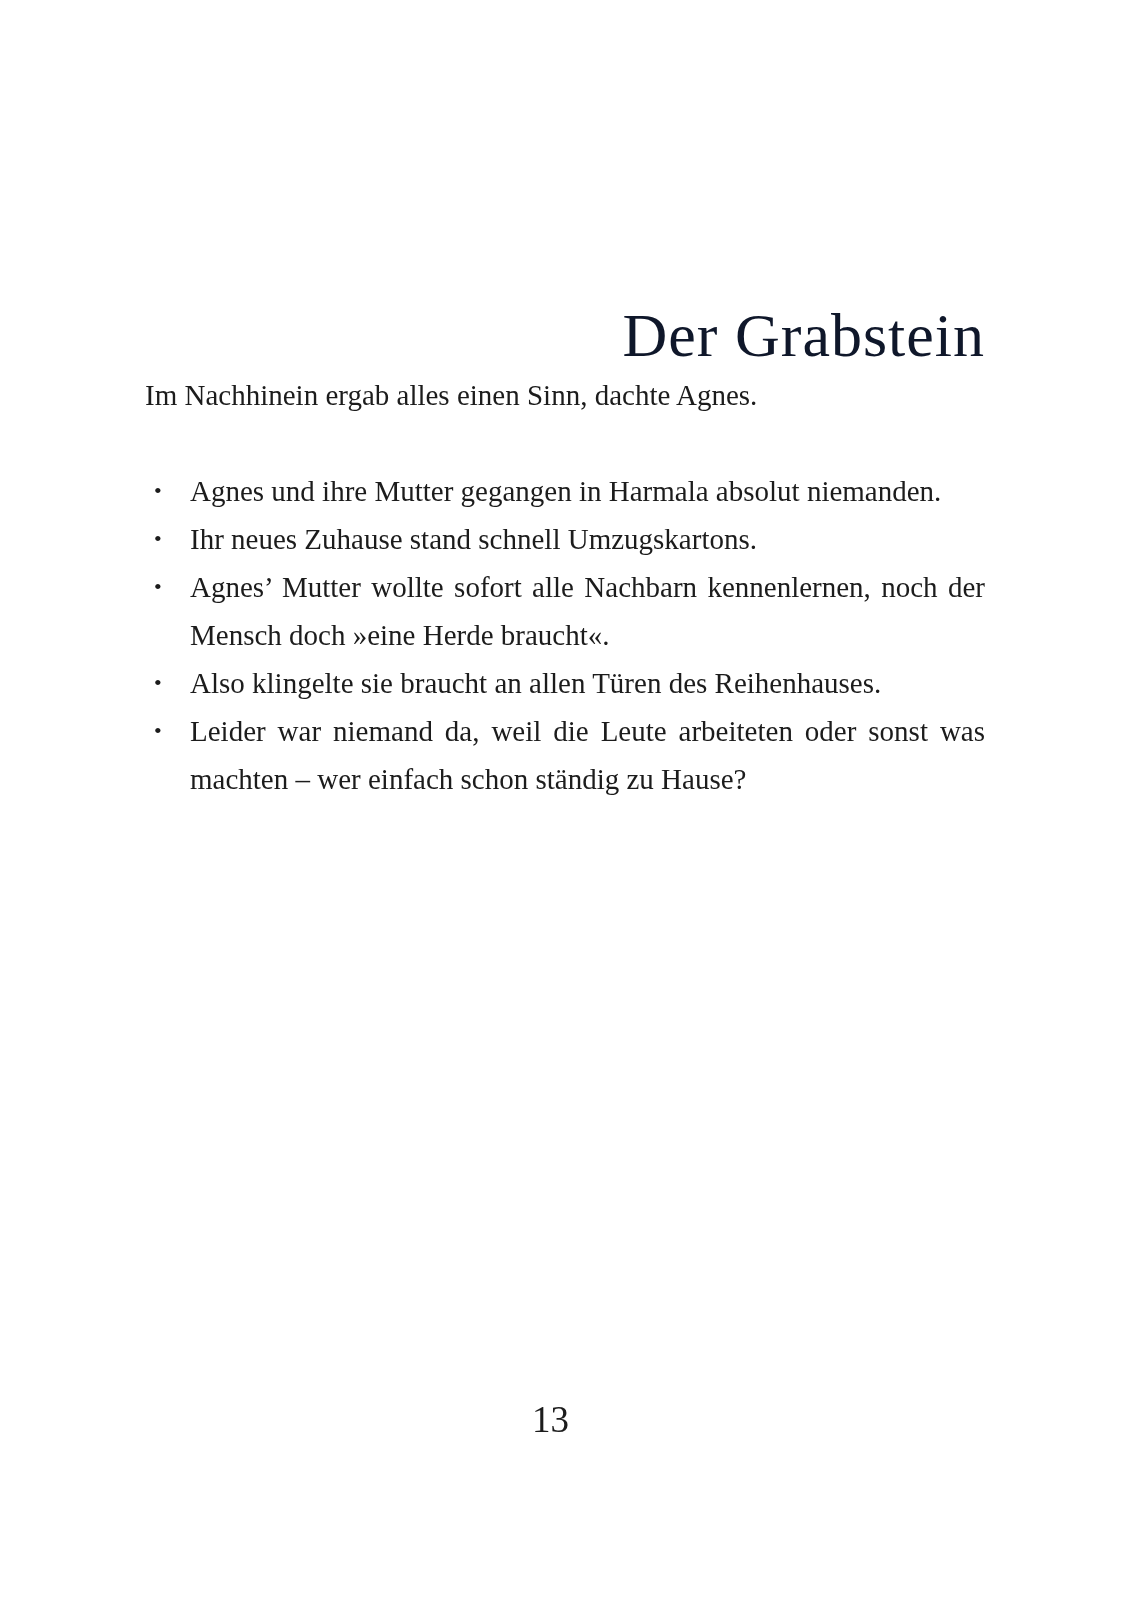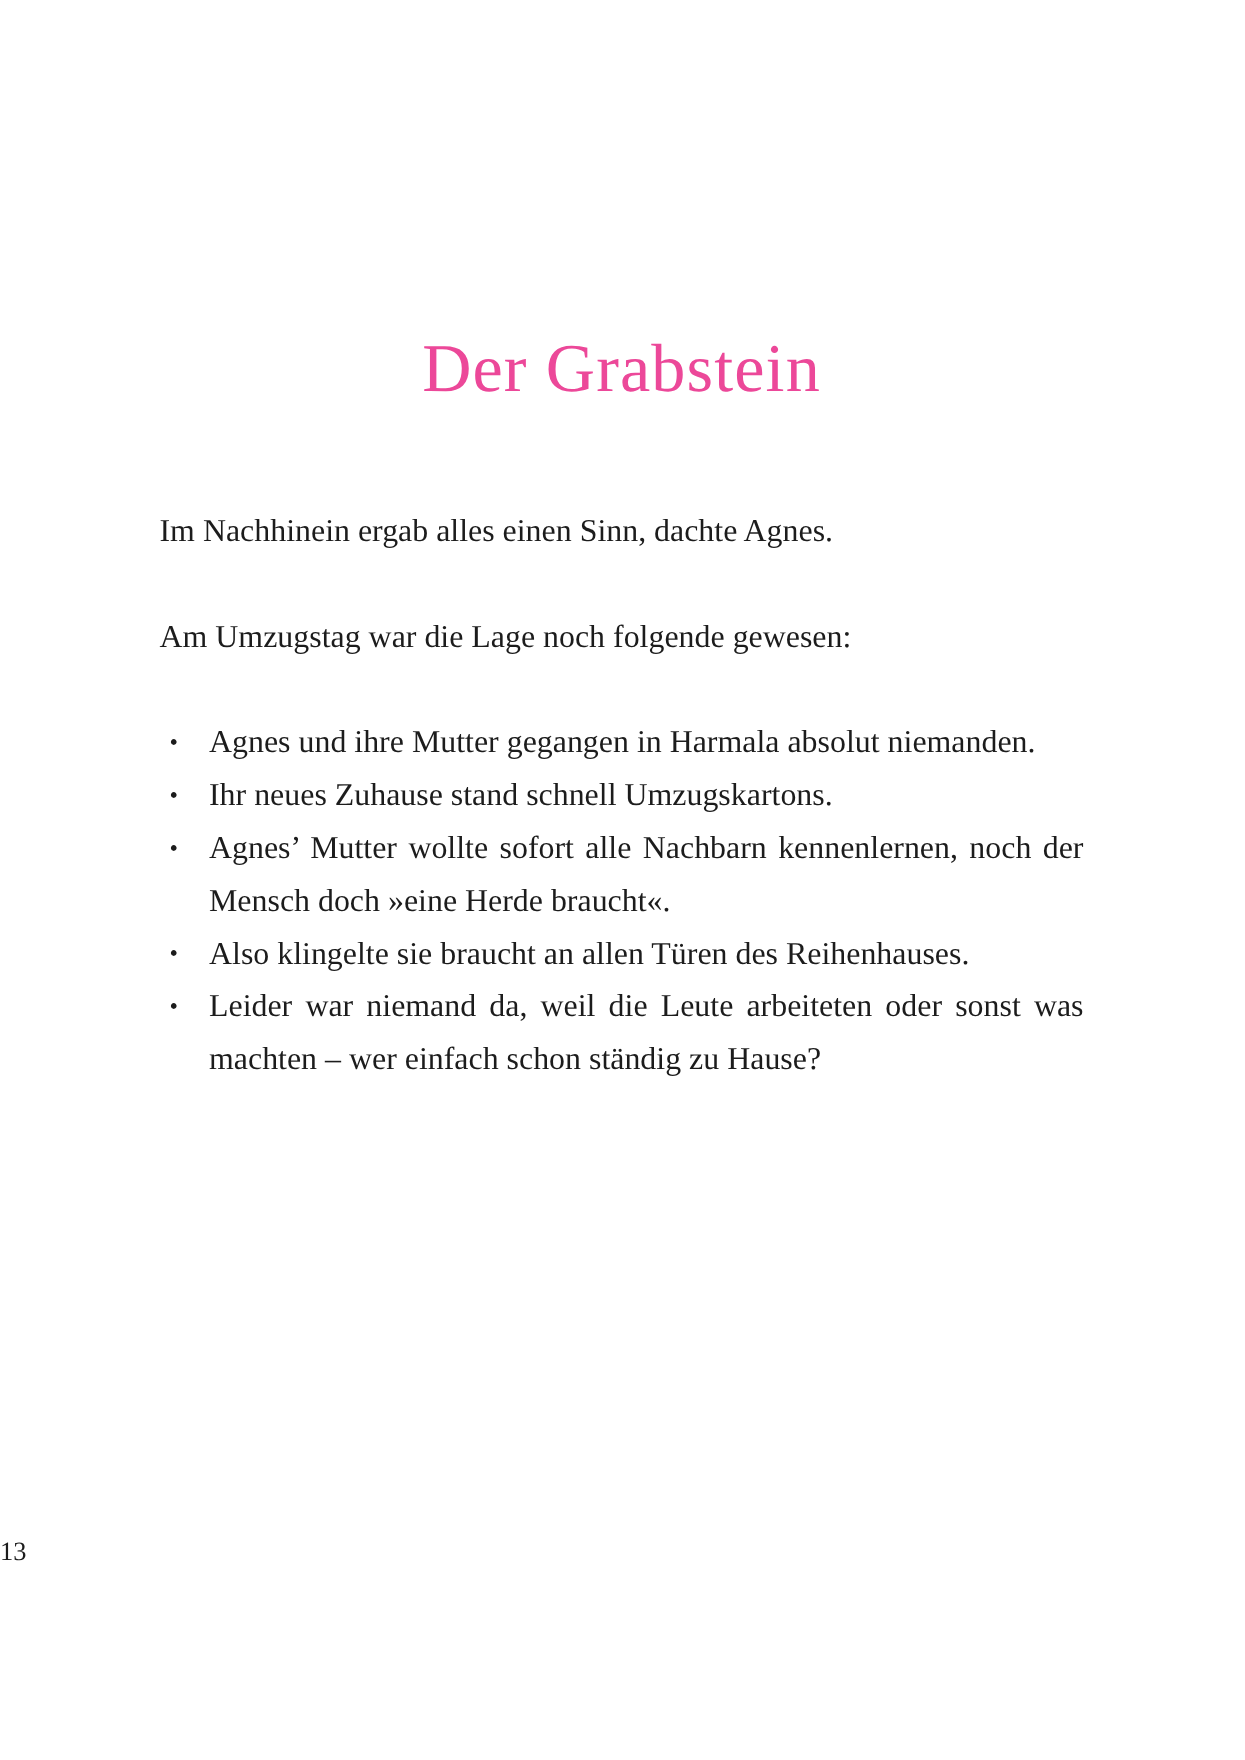--- a/index.html
+++ b/index.html
@@ -19,29 +19,28 @@
     position: absolute;
     top: 0;
     left: 0;
     width: 1132px;
     height: 1600px;
     box-sizing: border-box;
     padding: 0 147px 0 145px;
   }
   .chapter-title {
     margin: 300px 0 0 0;
-    text-align: center;
+    text-align: right;
     font-size: 62px;
     font-weight: 400;
     letter-spacing: 1px;
-    color: #ec4899;
+    color: #0f172a;
     line-height: 1.15;
   }
   .body-text {
-    margin-top: 88px;
     font-size: 29px;
     line-height: 48px;
     text-align: justify;
     hyphens: auto;
     -webkit-hyphens: auto;
   }
   p {
     margin: 0;
   }
   p.indented {
@@ -72,37 +71,37 @@
     flex: 1 1 auto;
     text-align: justify;
     hyphens: auto;
     -webkit-hyphens: auto;
   }
   .page-number {
     position: absolute;
     top: 1398px;
     left: 0;
     width: 1101px;
-    font-size: 24px;
+    text-align: center;
+    font-size: 37px;
     color: #1c1c1c;
   }
 </style>
 </head>
 <body>
 
 <div class="page">
 
   <h1 class="chapter-title">Der Grabstein</h1>
 
   <div class="body-text">
 
     <p>Im Nachhinein ergab alles einen Sinn, dachte Agnes.</p>
 
 
-    <p class="spaced-before">Am Umzugstag war die Lage noch folgende gewesen:</p>
 
     <ul class="bullet-list">
       <li>
         <span class="bullet-marker">•</span>
         <span class="bullet-text">Agnes und ihre Mutter gegangen in Harmala absolut niemanden.</span>
       </li>
       <li>
         <span class="bullet-marker">•</span>
         <span class="bullet-text">Ihr neues Zuhause stand schnell Umzugskartons.</span>
       </li>

